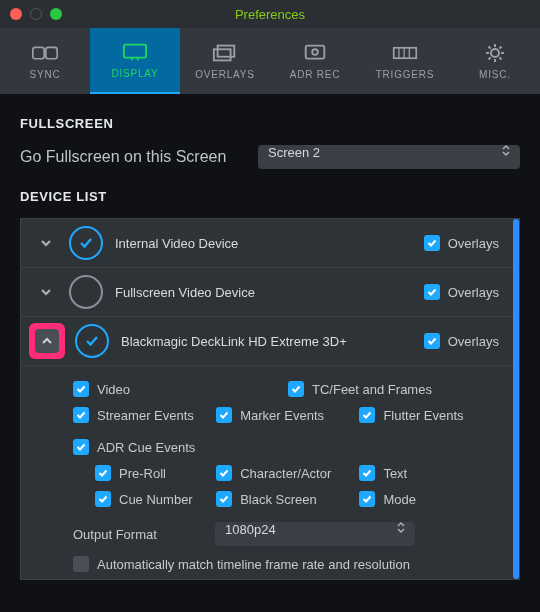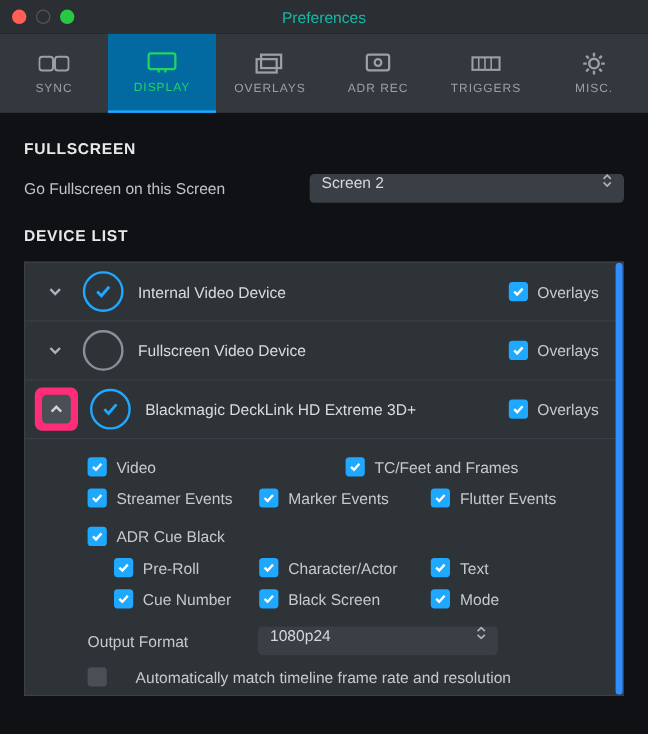--- a/index.html
+++ b/index.html
@@ -3,32 +3,32 @@
 <meta charset="utf-8">
 <style>
 html,body{margin:0;padding:0;width:540px;height:612px;background:#0f1114;font-family:-apple-system,BlinkMacSystemFont,"Helvetica Neue",Arial,sans-serif;color:#c7c9cc;overflow:hidden;}
 
 .titlebar{height:28px;background:#2b2f34;display:flex;align-items:center;position:relative;}
 .traffic{display:flex;gap:8px;margin-left:10px;}
 .traffic div{width:12px;height:12px;border-radius:50%;}
 .tl-close{background:#ff5f57;}
 .tl-min{background:#2b2f34;border:1px solid #555;box-sizing:border-box;}
 .tl-max{background:#28c940;}
-.title{position:absolute;left:0;right:0;text-align:center;font-size:13px;color:#14b8a6;}
+.title{position:absolute;left:0;right:0;text-align:center;font-size:13px;color:#84cc16;}
 
 .tabs{height:66px;background:#33383e;display:flex;}
 .tab{width:90px;display:flex;flex-direction:column;align-items:center;justify-content:center;gap:6px;font-size:10px;letter-spacing:0.8px;color:#9aa0a6;cursor:pointer;}
 .tab.active{background:#0369a1;color:#1ed760;border-bottom:2px solid #1fa8ff;}
 .tab svg{width:26px;height:20px;}
 .tab.active svg *{stroke:#1ed760;}
 
 .body{padding:22px 20px 0 20px;}
 h4{margin:0 0 14px 0;font-size:13px;letter-spacing:0.6px;color:#e6e8ea;font-weight:700;}
 .row{display:flex;align-items:center;margin-bottom:20px;}
-.row-label{font-size:13px;color:#bfc3c7;width:238px;}
+.row-label{font-size:16px;color:#bfc3c7;width:238px;}
 .select{flex:1;height:24px;background:#3a3f45;border-radius:4px;display:flex;align-items:flex-start;padding:0 10px;font-size:13px;color:#d5d8db;justify-content:space-between;cursor:pointer;}
 .select .updn{display:flex;flex-direction:column;gap:1px;}
 .select .updn svg{width:8px;height:5px;}
 
 .devlist{margin-top:4px;border-radius:0;background:#2e3338;border:1px solid #3b4046;position:relative;height:360px;overflow:hidden;}
 .scroll{position:absolute;right:0;top:0;bottom:0;width:6px;background:transparent;}
 .scroll .thumb{position:absolute;top:0;left:0;right:0;height:100%;background:#2f8dff;border-radius:3px;}
 .dev-row{display:flex;align-items:center;height:48px;padding:0 14px;border-bottom:1px solid #3a3f45;gap:12px;}
 .dev-row:last-of-type{border-bottom:none;}
 .chev{width:22px;height:22px;display:flex;align-items:center;justify-content:center;color:#aeb3b9;cursor:pointer;}
@@ -44,21 +44,21 @@
 .cb svg{width:10px;height:8px;}
 
 .panel{padding:10px 16px 14px 52px;border-bottom:1px solid #3a3f45;}
 .grid{display:flex;flex-wrap:wrap;}
 .cell{display:flex;align-items:center;gap:8px;font-size:13px;width:33.3%;box-sizing:border-box;padding:5px 0;}
 .cell.w50{width:50%;}
 .indent{padding-left:22px;}
 .sub-row{display:flex;align-items:center;margin-top:10px;gap:14px;}
 .sub-row .lbl{font-size:13px;width:128px;}
 .sub-row .select{flex:0 0 180px;}
-.auto-row{display:flex;align-items:center;gap:24px;margin-top:10px;font-size:13px;}
+.auto-row{display:flex;align-items:center;gap:8px;margin-top:10px;font-size:13px;}
 </style>
 </head>
 <body>
 
 <div class="titlebar">
   <div class="traffic">
     <div class="tl-close"></div>
     <div class="tl-min"></div>
     <div class="tl-max"></div>
   </div>
@@ -254,21 +254,21 @@
           </div>
       </div>
       <div style="height:6px"></div>
       <div class="grid">
         <div class="cell" style="width:100%">
             <span class="cb">
               <svg viewBox="0 0 10 8">
                 <polyline points="1.5,4 4,6.5 8.5,1.5" fill="none" stroke="#fff" stroke-width="2"></polyline>
               </svg>
             </span>
-            <span>ADR Cue Black</span>
+            <span>ADR Cue Events</span>
           </div>
         <div class="cell indent">
             <span class="cb">
               <svg viewBox="0 0 10 8">
                 <polyline points="1.5,4 4,6.5 8.5,1.5" fill="none" stroke="#fff" stroke-width="2"></polyline>
               </svg>
             </span>
             <span>Pre-Roll</span>
           </div>
         <div class="cell">

